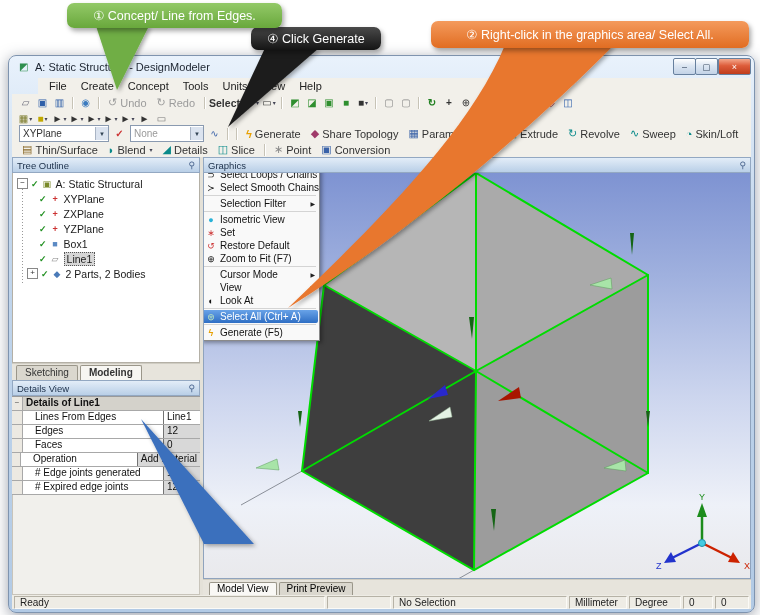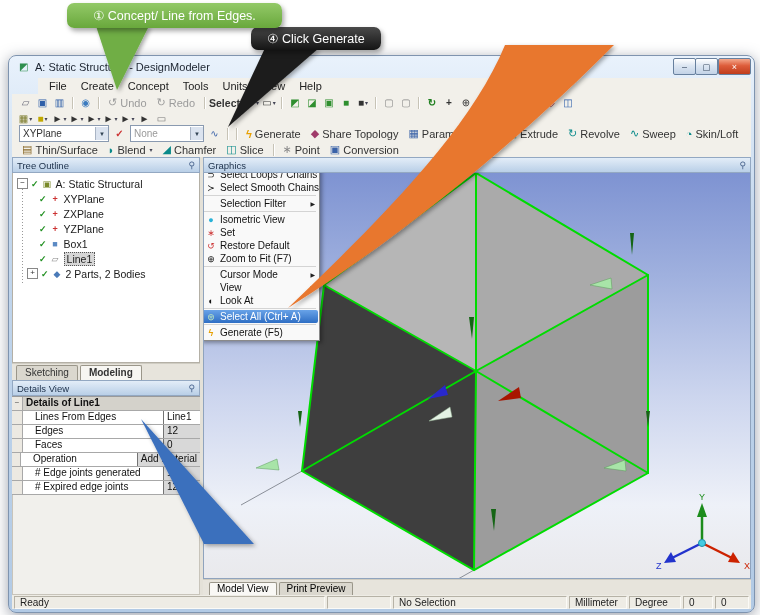--- a/index.html
+++ b/index.html
@@ -222,21 +222,21 @@
           <span style="color:#8a6a2a;">▤</span>
           <span>Thin/Surface</span>
         </span>
       <span class="tbtn">
           <span style="color:#0a8a8a;">◗</span>
           <span>Blend</span>
           <span class="car">▾</span>
         </span>
       <span class="tbtn">
           <span style="color:#0a8a8a;">◢</span>
-          <span>Chamfer</span>
+          <span>Details</span>
         </span>
       <span class="tbtn">
           <span style="color:#0a8a8a;">◫</span>
           <span>Slice</span>
         </span>
       <span class="sep"></span>
       <span class="tbtn">
           <span style="color:#888;">∗</span>
           <span>Point</span>
         </span>
@@ -482,13 +482,14 @@
       </filter>
     </defs>
     <polygon points="96,26 149,26 117,90" fill="#6fae45" filter="url(#ds)"></polygon>
     <polygon points="265,48 319,48 228,127" fill="#1d1d1d" filter="url(#ds)"></polygon>
     <path d="M 505,45 C 470,130 380,220 288,308 C 420,225 540,120 614,45 Z" fill="#e8772f" filter="url(#ds)"></path>
     <polygon points="204,544 254,544 141,419" fill="#3a6fbd" filter="url(#ds)"></polygon>
   </svg>
 
   <div class="co" id="co4">④ Click Generate</div>
   <div class="co" id="co1">① Concept/ Line from Edges.</div>
+  <div class="co" id="co2">② Right-click in the graphics area/ Select All.</div>
 </div>
 
 </body></html>

